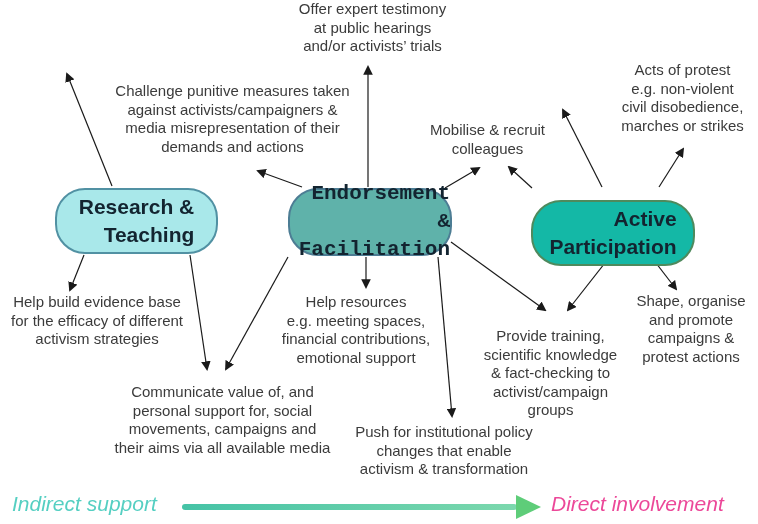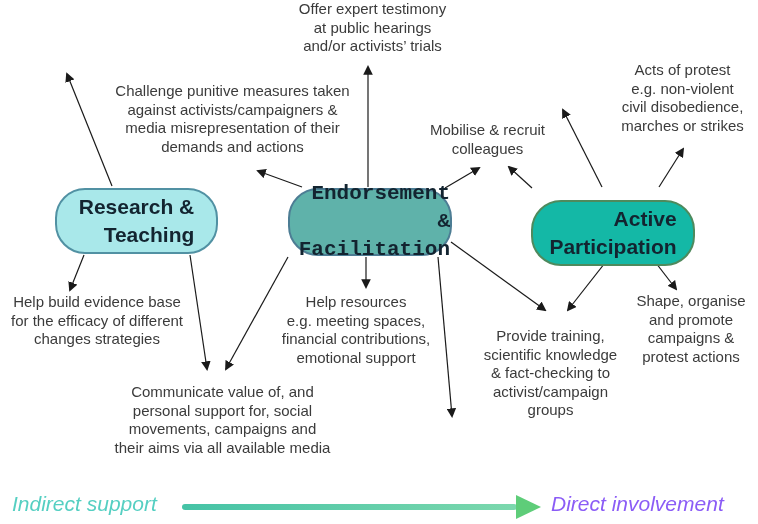--- a/index.html
+++ b/index.html
@@ -34,21 +34,21 @@
   .box-rt{left:55px;top:188px;width:163px;height:66px;background:#a9e8ea;border-color:#5191a3;}
   .box-ef{left:288px;top:188px;width:164px;height:68px;background:#5fb2aa;border-color:#4d7d94;font-family:Liberation Mono, monospace;}
   .box-ap{left:531px;top:200px;width:164px;height:66px;background:#14b8a6;border-color:#4e8a5d;}
   #arrows-svg{position:absolute;left:0;top:0;width:758px;height:524px;pointer-events:none;}
   #arrows-svg line{stroke:#1a1a1a;stroke-width:1.2;}
   .axis-label{
     position:absolute;top:492px;
     font-size:21px;font-style:italic;
   }
   .axis-left{left:12px;color:#55cfc2;}
-  .axis-right{left:551px;color:#8b5cf6;}
+  .axis-right{left:551px;color:#ec4899;}
   .axis-shaft{
     position:absolute;left:182px;top:504px;width:335px;height:6px;border-radius:3px;
     background:linear-gradient(90deg,#45c3a6,#7cd8ad);
   }
   .axis-head{
     position:absolute;left:516px;top:495px;width:0;height:0;
     border-top:12px solid transparent;
     border-bottom:12px solid transparent;
     border-left:25px solid #5ecd79;
   }
@@ -96,37 +96,40 @@
 civil disobedience,
 marches or strikes</div>
   <div class="lbl" style="left:105px;top:82px;width:255px">Challenge punitive measures taken
 against activists/campaigners &amp;
 media misrepresentation of their
 demands and actions</div>
   <div class="lbl" style="left:410px;top:121px;width:155px">Mobilise &amp; recruit
 colleagues</div>
   <div class="lbl" style="left:7px;top:293px;width:180px">Help build evidence base
 for the efficacy of different
-changes strategies</div>
+activism strategies</div>
   <div class="lbl" style="left:271px;top:293px;width:170px">Help resources
 e.g. meeting spaces,
 financial contributions,
 emotional support</div>
   <div class="lbl" style="left:468px;top:327px;width:165px">Provide training,
 scientific knowledge
 &amp; fact-checking to
 activist/campaign
 groups</div>
   <div class="lbl" style="left:618px;top:292px;width:146px">Shape, organise
 and promote
 campaigns &amp;
 protest actions</div>
   <div class="lbl" style="left:100px;top:383px;width:245px">Communicate value of, and
 personal support for, social
 movements, campaigns and
 their aims via all available media</div>
+  <div class="lbl" style="left:329px;top:423px;width:230px">Push for institutional policy
+changes that enable
+activism &amp; transformation</div>
 
   <span class="axis-label axis-left">Indirect support</span>
   <div class="axis-shaft"></div>
   <div class="axis-head"></div>
   <span class="axis-label axis-right">Direct involvement</span>
 
 </div>
 
 </body></html>

